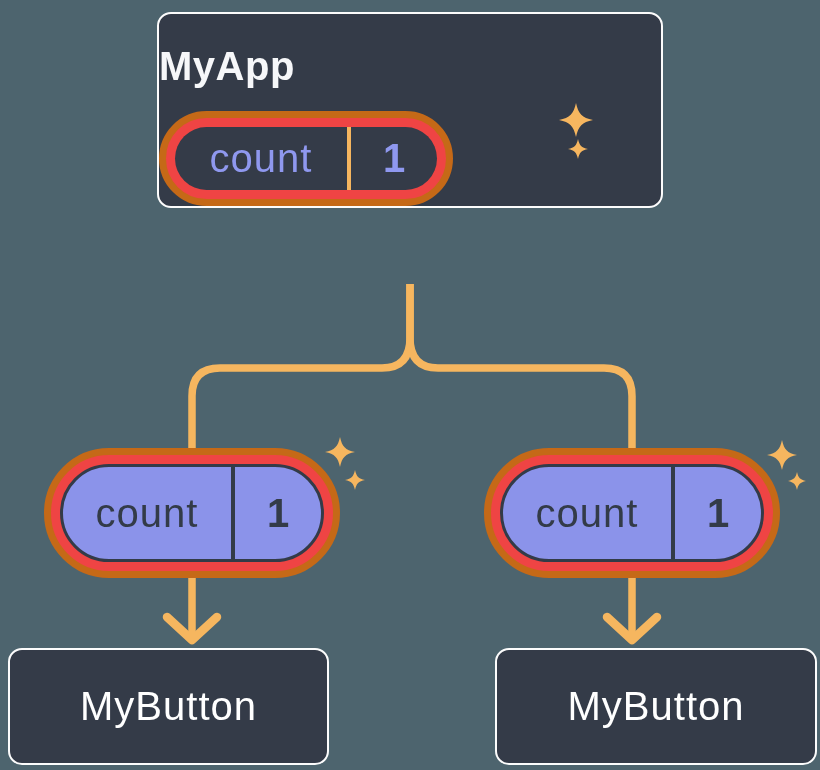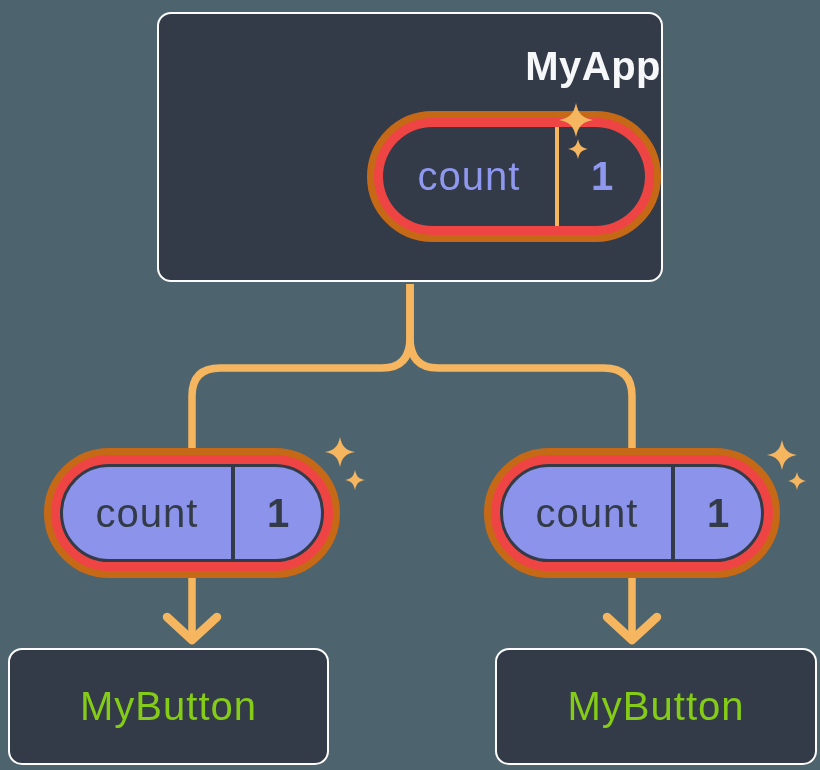--- a/index.html
+++ b/index.html
@@ -25,42 +25,42 @@
   .node {
     position: absolute;
     box-sizing: border-box;
     background: #343B48;
     border: 2.5px solid #FCFCFC;
     border-radius: 14px;
     z-index: 1;
   }
   #root-node {
     left: 157px; top: 12px;
-    width: 506px; height: 270px;
+    width: 506px; height: 196px;
     display: flex;
     flex-direction: column;
-    align-items: flex-end;
+    align-items: flex-start;
   }
   .root-title {
     color: #F6F7F9;
     font-size: 40px;
     font-weight: 700;
     line-height: 40px;
     margin-top: 32px;
     letter-spacing: 0.5px;
   }
   .leaf-node {
     display: flex;
     align-items: center;
     justify-content: center;
   }
   #leaf-node-0 { left: 8px;   top: 648px; width: 321px; height: 117px; }
   #leaf-node-1 { left: 495px; top: 648px; width: 322px; height: 117px; }
   .leaf-title {
-    color: #84cc16;
+    color: #ffffff;
     font-size: 40px;
     font-weight: 400;
     letter-spacing: 1px;
   }
   
   .pill {
     box-sizing: border-box;
     border: 7px solid #C56917;
     background: #ef4444;
     border-radius: 999px;

